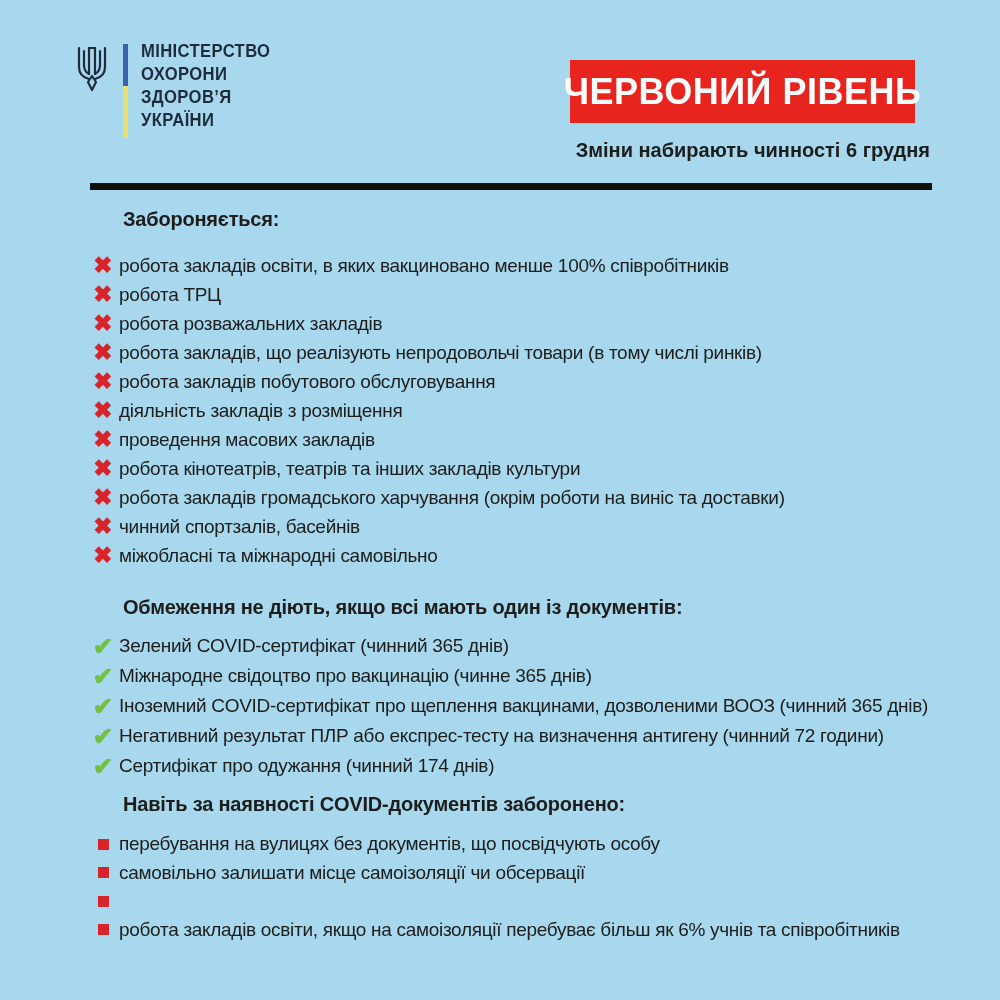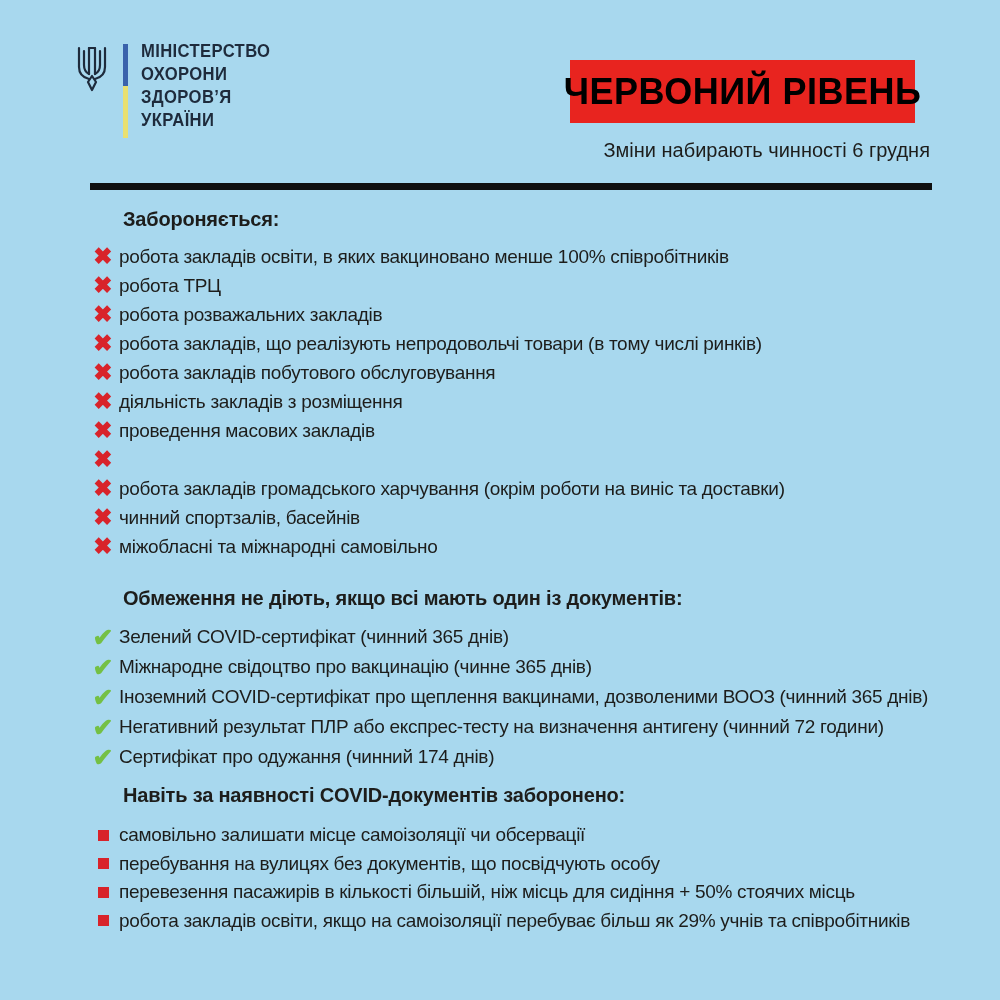--- a/index.html
+++ b/index.html
@@ -14,30 +14,30 @@
   
   .logo{position:absolute;left:72px;top:40px;display:flex;align-items:flex-start}
   .logo svg{margin-top:4px}
   .logo-bar{width:5px;height:94px;margin:4px 13px 0 11px;
             background:linear-gradient(to bottom,var(--blue-bar) 0 45%,var(--yellow-bar) 45% 100%)}
   .logo-text{font-size:17.5px;font-weight:bold;line-height:1.32;letter-spacing:.4px;
              color:var(--navy);transform:scaleX(.95);transform-origin:left top;text-transform:uppercase}
 
   
   .banner{position:absolute;left:570px;top:60px;width:345px;height:63px;
-          background:var(--banner-red);color:#000000;font-weight:bold;font-size:36px;
+          background:var(--banner-red);color:#ffffff;font-weight:bold;font-size:36px;
           display:flex;align-items:center;justify-content:center;letter-spacing:.5px;white-space:nowrap}
-  .note{position:absolute;right:70px;top:139px;font-size:20px;font-weight:normal;white-space:nowrap}
+  .note{position:absolute;right:70px;top:139px;font-size:20px;font-weight:bold;white-space:nowrap}
 
   .rule{position:absolute;left:90px;top:183px;width:842px;height:7px;background:#101010}
 
   
   .content{position:absolute;left:90px;top:196px;right:30px}
   .sec-h{font-size:20px;font-weight:bold;letter-spacing:-.2px}
-  .sec-0 .sec-h{margin:12px 0 11px 33px}
+  .sec-0 .sec-h{margin:12px 0 20px 33px}
   .sec-1 .sec-h{margin:26px 0 12px 33px}
   .sec-2 .sec-h{margin:12px 0 14px 33px}
   .row{display:flex;align-items:center}
   .sec-0 .row{height:29px}
   .sec-1 .row{height:30px}
   .sec-2 .row{height:28.5px}
   .ic{width:26px;flex:0 0 26px;display:flex;align-items:center;justify-content:center}
   .ic-red-x{color:var(--red);font-size:23px;font-weight:bold;line-height:1}
   .ic-green-check{color:var(--green);font-size:25px;font-weight:bold;line-height:1}
   .ic-red-square::before{content:"";display:block;width:11px;height:11px;background:var(--red)}
@@ -100,20 +100,21 @@
         <div class="row">
           <span class="ic ic-red-x">✖</span>
           <span class="txt">діяльність закладів з розміщення</span>
         </div>
         <div class="row">
           <span class="ic ic-red-x">✖</span>
           <span class="txt">проведення масових закладів</span>
         </div>
         <div class="row">
           <span class="ic ic-red-x">✖</span>
+          <span class="txt">робота кінотеатрів, театрів та інших закладів культури</span>
         </div>
         <div class="row">
           <span class="ic ic-red-x">✖</span>
           <span class="txt">робота закладів громадського харчування (окрім роботи на виніс та доставки)</span>
         </div>
         <div class="row">
           <span class="ic ic-red-x">✖</span>
           <span class="txt">чинний спортзалів, басейнів</span>
         </div>
         <div class="row">
@@ -141,29 +142,28 @@
         </div>
         <div class="row">
           <span class="ic ic-green-check">✔</span>
           <span class="txt">Сертифікат про одужання (чинний 174 днів)</span>
         </div>
       </section>
       <section class="sec sec-2">
         <div class="sec-h">Навіть за наявності COVID-документів заборонено:</div>
         <div class="row">
           <span class="ic ic-red-square"></span>
+          <span class="txt">перебування на вулицях без документів, що посвідчують особу</span>
+        </div>
+        <div class="row">
+          <span class="ic ic-red-square"></span>
           <span class="txt">самовільно залишати місце самоізоляції чи обсервації</span>
         </div>
         <div class="row">
           <span class="ic ic-red-square"></span>
-          <span class="txt">перебування на вулицях без документів, що посвідчують особу</span>
         </div>
         <div class="row">
           <span class="ic ic-red-square"></span>
-          <span class="txt">перевезення пасажирів в кількості більшій, ніж місць для сидіння + 50% стоячих місць</span>
-        </div>
-        <div class="row">
-          <span class="ic ic-red-square"></span>
-          <span class="txt">робота закладів освіти, якщо на самоізоляції перебуває більш як 29% учнів та співробітників</span>
+          <span class="txt">робота закладів освіти, якщо на самоізоляції перебуває більш як 6% учнів та співробітників</span>
         </div>
       </section>
     </div>
 </div>
 
 </body></html>

